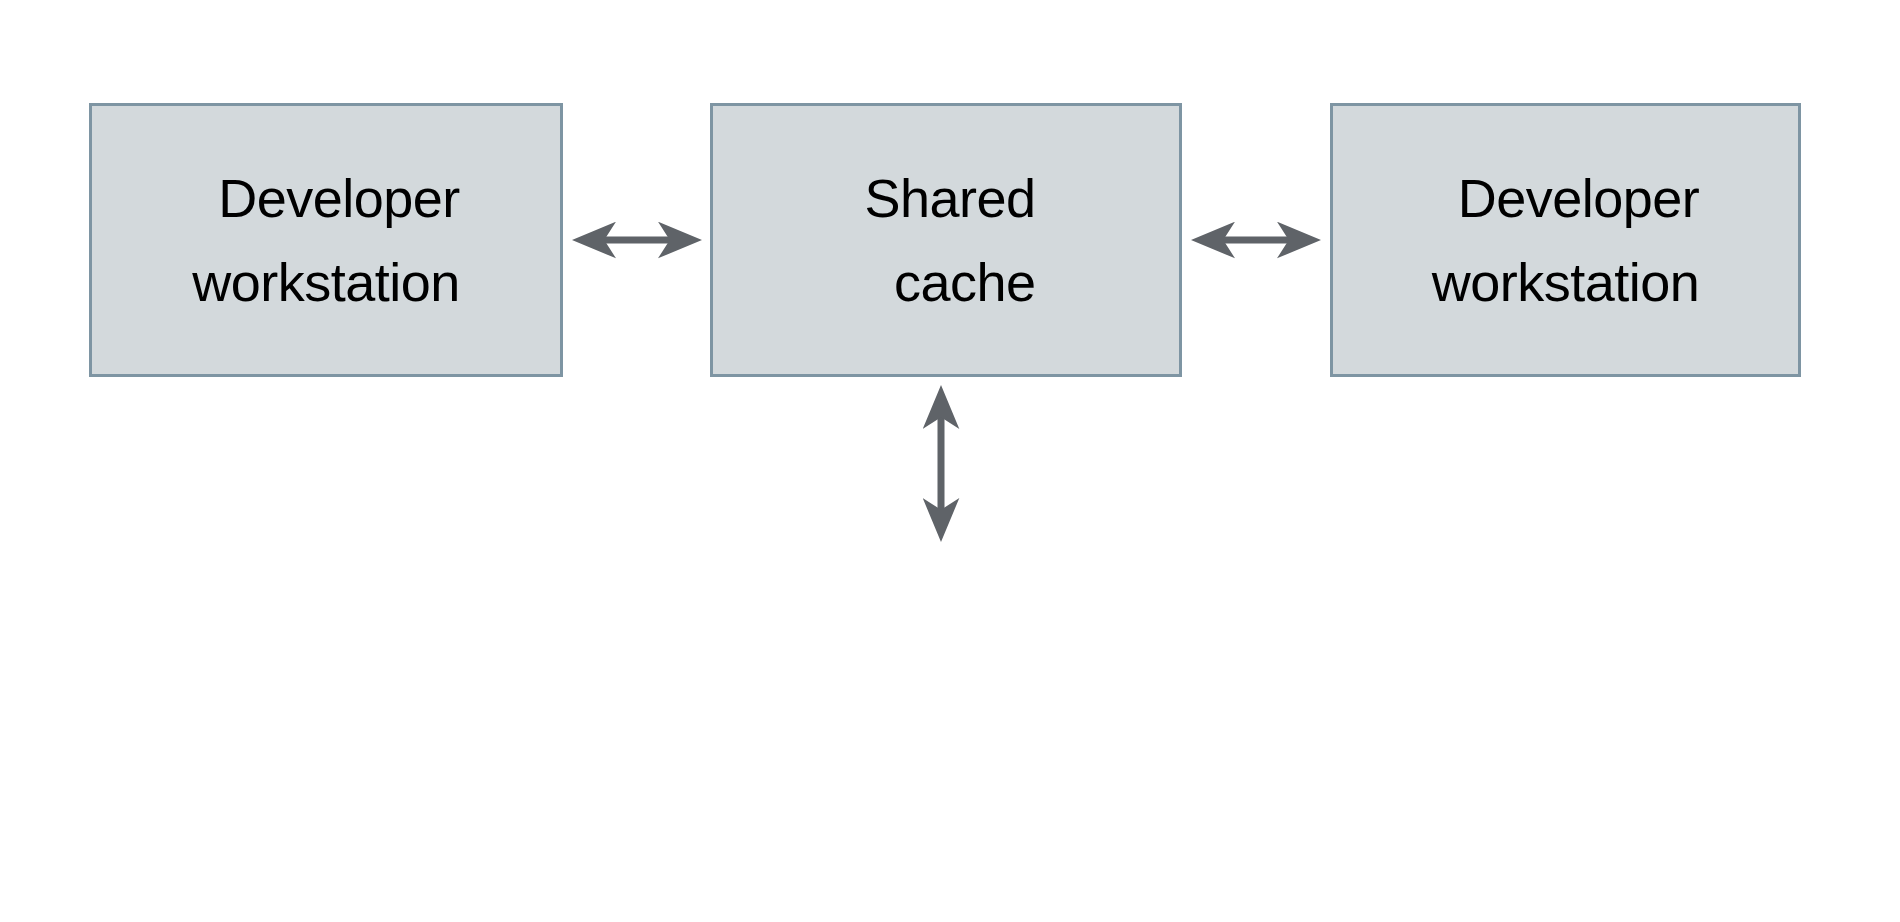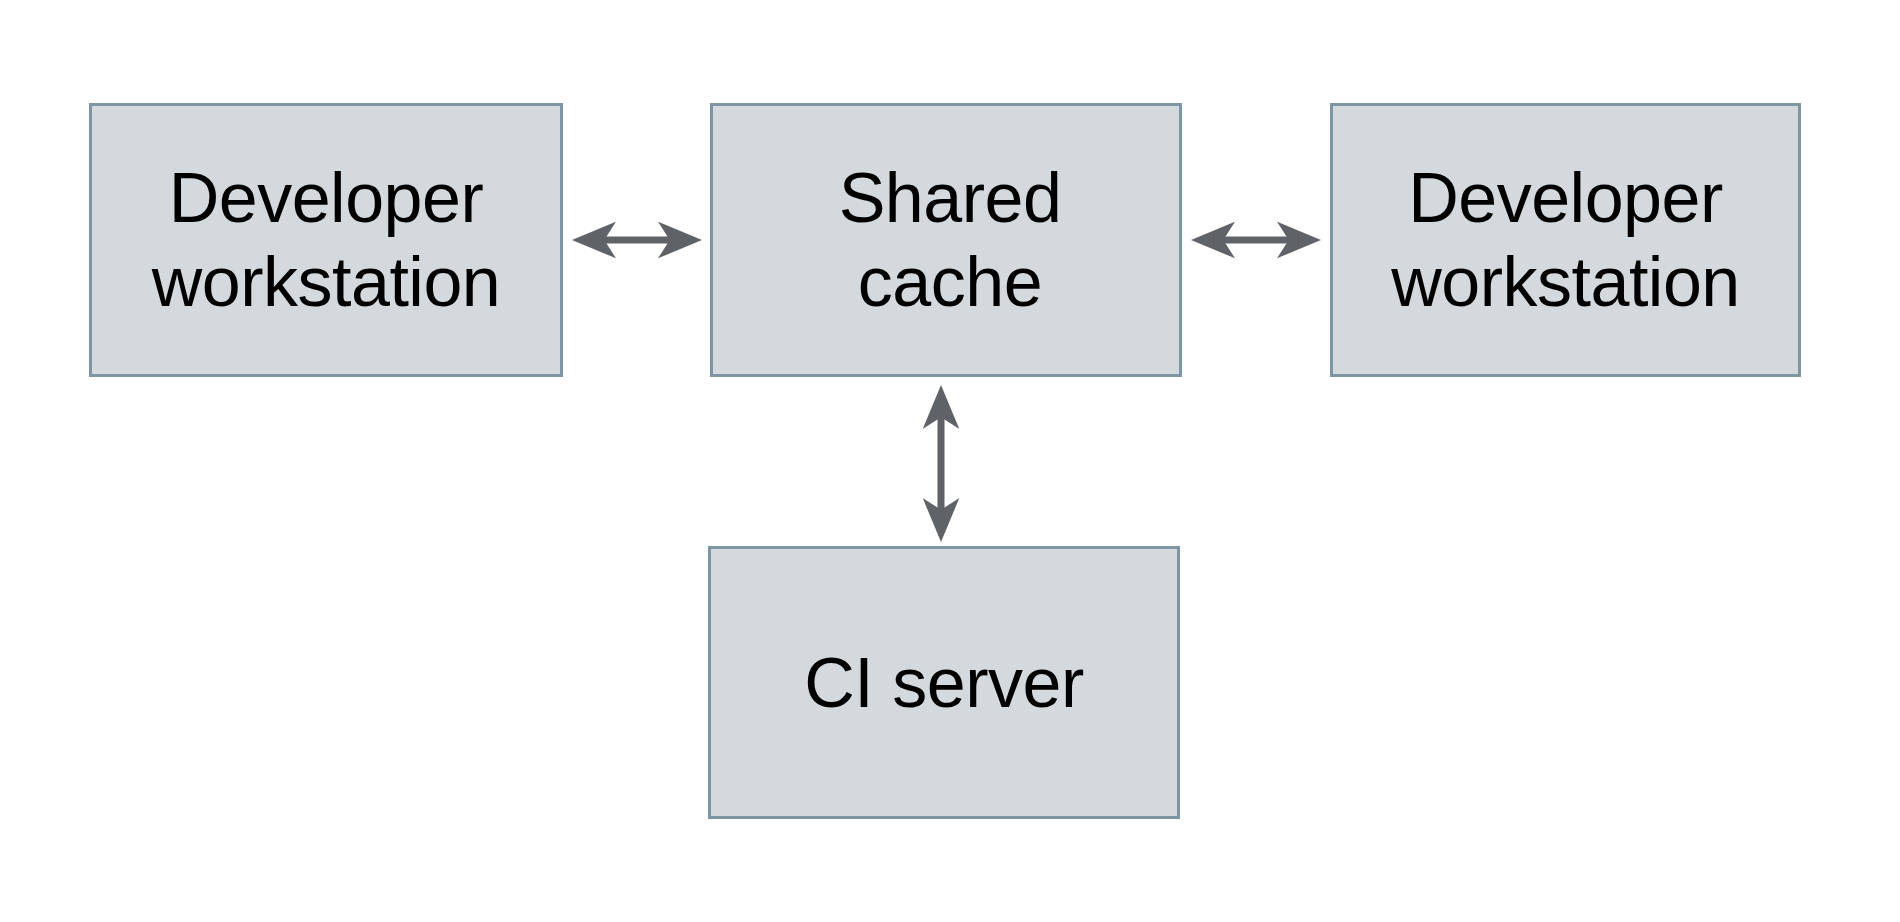--- a/index.html
+++ b/index.html
@@ -25,23 +25,23 @@
   .node {
     position: absolute;
     background: var(--node-fill);
     border: 3px solid var(--node-border);
     display: flex;
     align-items: center;
     justify-content: center;
   }
   .node-label {
     color: var(--text);
-    font-size: 70px;
+    font-size: 54px;
     line-height: 84px;
-    text-align: center;
+    text-align: right;
     white-space: pre-line;
     letter-spacing: -0.5px;
   }
   .node-dev-left  { left: 89px;   top: 103px; width: 474px; height: 274px; }
   .node-cache     { left: 710px;  top: 103px; width: 472px; height: 274px; padding-left: 8px; }
   .node-dev-right { left: 1330px; top: 103px; width: 471px; height: 274px; }
   .node-ci        { left: 708px;  top: 546px; width: 472px; height: 273px; }
   .edges-layer {
     position: absolute;
     left: 0; top: 0;
@@ -80,17 +80,14 @@
   <div class="node node-cache">
     <span class="node-label">Shared
 cache</span>
   </div>
 
   <div class="node node-dev-right">
     <span class="node-label">Developer
 workstation</span>
   </div>
 
-  <div class="node node-ci">
-    <span class="node-label">CI server</span>
-  </div>
 
 </div>
 
 </body></html>

